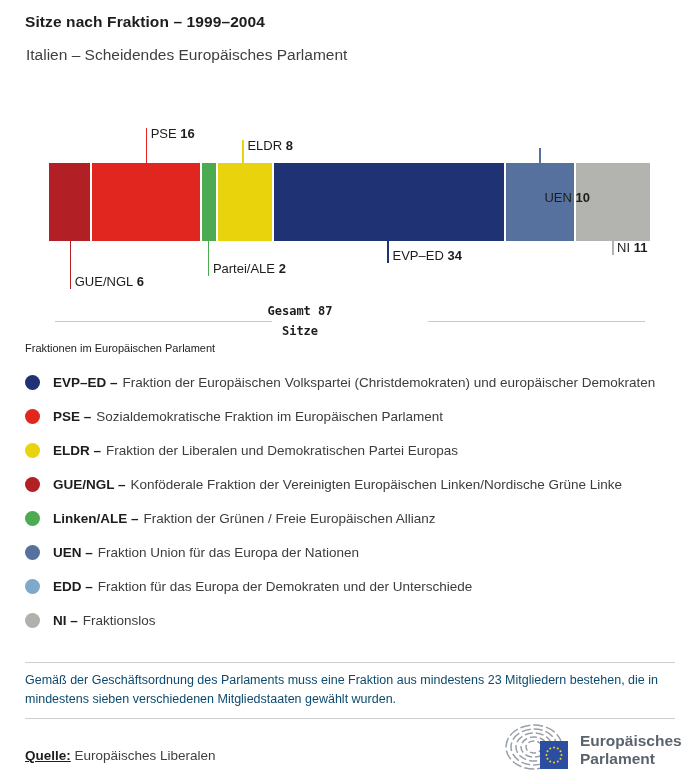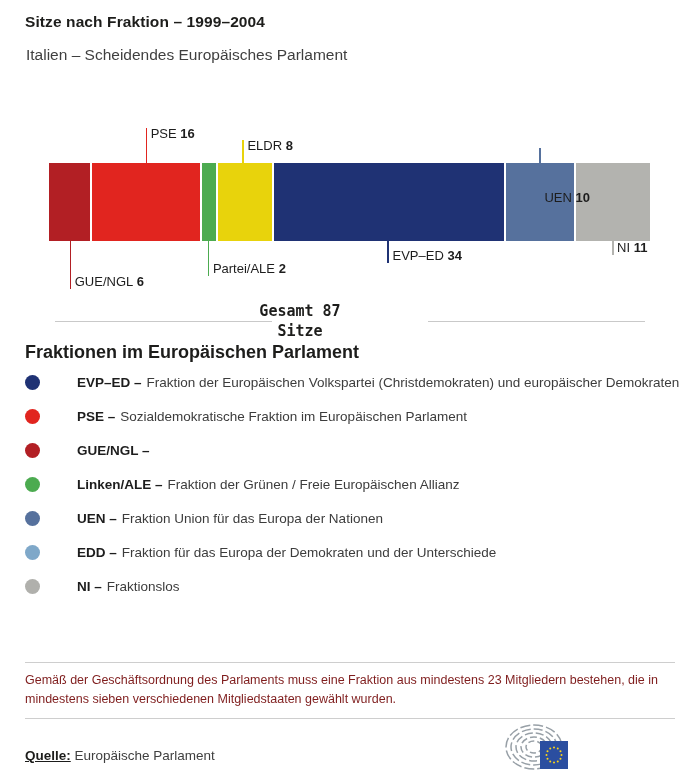--- a/index.html
+++ b/index.html
@@ -12,33 +12,33 @@
   .chart { position:absolute; left:49px; top:120px; width:601px; height:180px; }
   .bar { position:absolute; left:0; top:43px; width:100%; height:78px; display:flex; }
   .seg { height:100%; }
   .callouts { position:absolute; left:0; top:0; width:100%; height:100%; }
   .tick { position:absolute; width:1.5px; }
   .callout-label { position:absolute; font-size:13px; color:#1d1d1d; white-space:nowrap; line-height:15px; }
   .callout-label b { font-weight:700; }
 
   .gesamt-line { position:absolute; top:321px; width:217px; height:1px; background:#c9c9c9; }
   .gesamt-text { position:absolute; left:0; top:301px; width:600px; text-align:center;
-                 font-family:"DejaVu Sans Mono", monospace; font-weight:700; font-size:15px;
+                 font-family:"DejaVu Sans Mono", monospace; font-weight:700; font-size:12px;
                  line-height:20px; color:#1d1d1b; }
 
-  .legend-heading { position:absolute; left:25px; top:342px; font-size:18px; font-weight:700; color:#1d1d1b; }
+  .legend-heading { position:absolute; left:25px; top:342px; font-size:11px; font-weight:400; color:#1d1d1b; }
   .legend { position:absolute; left:25px; top:365px; width:658px; }
   .legend-row { display:flex; align-items:center; height:34px; font-size:13.5px; color:#3c3c3c; }
   .dot { width:15px; height:15px; border-radius:50%; margin-right:13px; flex:0 0 15px; }
-  .legend-abbr { font-weight:700; color:#1d1d1d; margin-right:5px; white-space:nowrap;margin-left:24px; }
+  .legend-abbr { font-weight:700; color:#1d1d1d; margin-right:5px; white-space:nowrap; }
 
   .rule { position:absolute; left:25px; width:650px; height:1px; background:#cecece; }
   .rule-top { top:662px; }
   .rule-bottom { top:718px; }
-  .footnote { position:absolute; left:25px; top:671px; width:640px; font-size:12.5px; line-height:19px; color:#7f1d1d; }
+  .footnote { position:absolute; left:25px; top:671px; width:640px; font-size:12.5px; line-height:19px; color:#0c4a6e; }
 
   .source { position:absolute; left:25px; top:748px; font-size:13.5px; color:#3f3f3f; }
   .source b { color:#1d1d1b; font-weight:700;text-decoration:underline; }
 
   .logo { position:absolute; left:504px; top:722px; display:flex; align-items:flex-start; }
   .logo-text { font-size:15.5px; font-weight:700; color:#5b646d; line-height:17.5px; margin-left:8px; margin-top:10px; }
 </style>
 </head>
 <body>
 
@@ -88,22 +88,28 @@
         <span class="dot" style="background: rgb(31, 50, 116);"></span>
         <span class="legend-abbr">EVP–ED –</span>
         <span>Fraktion der Europäischen Volkspartei (Christdemokraten) und europäischer Demokraten</span>
       </div>
       <div class="legend-row">
         <span class="dot" style="background: rgb(225, 37, 31);"></span>
         <span class="legend-abbr">PSE –</span>
         <span>Sozialdemokratische Fraktion im Europäischen Parlament</span>
       </div>
       <div class="legend-row">
+        <span class="dot" style="background: rgb(232, 211, 12);"></span>
+        <span class="legend-abbr">ELDR –</span>
+        <span>Fraktion der Liberalen und Demokratischen Partei Europas</span>
+      </div>
+      <div class="legend-row">
         <span class="dot" style="background: rgb(178, 31, 36);"></span>
         <span class="legend-abbr">GUE/NGL –</span>
+        <span>Konföderale Fraktion der Vereinigten Europäischen Linken/Nordische Grüne Linke</span>
       </div>
       <div class="legend-row">
         <span class="dot" style="background: rgb(76, 171, 80);"></span>
         <span class="legend-abbr">Linken/ALE –</span>
         <span>Fraktion der Grünen / Freie Europäischen Allianz</span>
       </div>
       <div class="legend-row">
         <span class="dot" style="background: rgb(86, 113, 157);"></span>
         <span class="legend-abbr">UEN –</span>
         <span>Fraktion Union für das Europa der Nationen</span>
@@ -119,21 +125,21 @@
         <span>Fraktionslos</span>
       </div>
     </div>
 
   <div class="rule rule-top"></div>
   <div class="footnote">Gemäß der Geschäftsordnung des Parlaments muss eine Fraktion aus mindestens 23 Mitgliedern bestehen, die in mindestens sieben verschiedenen Mitgliedstaaten gewählt wurden.</div>
   <div class="rule rule-bottom"></div>
 
   <div class="source">
     <b>Quelle:</b>
-    <span>Europäische Parlament</span>
+    <span>Europäisches Liberalen</span>
   </div>
 
   <div class="logo">
     <svg width="68" height="50" viewBox="0 0 68 50">
       <g fill="none" stroke="#98a0a7" stroke-width="1.5">
         <ellipse cx="30" cy="25" rx="28" ry="22" stroke-dasharray="10 3"></ellipse>
         <ellipse cx="30" cy="25" rx="23" ry="18" stroke-dasharray="9 3"></ellipse>
         <ellipse cx="30" cy="25" rx="18" ry="14" stroke-dasharray="8 3"></ellipse>
         <ellipse cx="30" cy="25" rx="13" ry="10" stroke-dasharray="7 3"></ellipse>
         <ellipse cx="30" cy="25" rx="8" ry="6" stroke-dasharray="6 3"></ellipse>
@@ -149,15 +155,19 @@
             <circle cx="53.75" cy="39.5" r="1"></circle>
           <circle cx="50" cy="40.5" r="1"></circle>
             <circle cx="46.25" cy="39.5" r="1"></circle>
           <circle cx="43.5" cy="36.75" r="1"></circle>
             <circle cx="42.5" cy="33" r="1"></circle>
           <circle cx="43.5" cy="29.25" r="1"></circle>
             <circle cx="46.25" cy="26.5" r="1"></circle>
         </g>
       </g>
     </svg>
+    <div class="logo-text">
+      <div>Europäisches</div>
+      <div>Parlament</div>
+    </div>
   </div>
 
 </div>
 
 </body></html>

